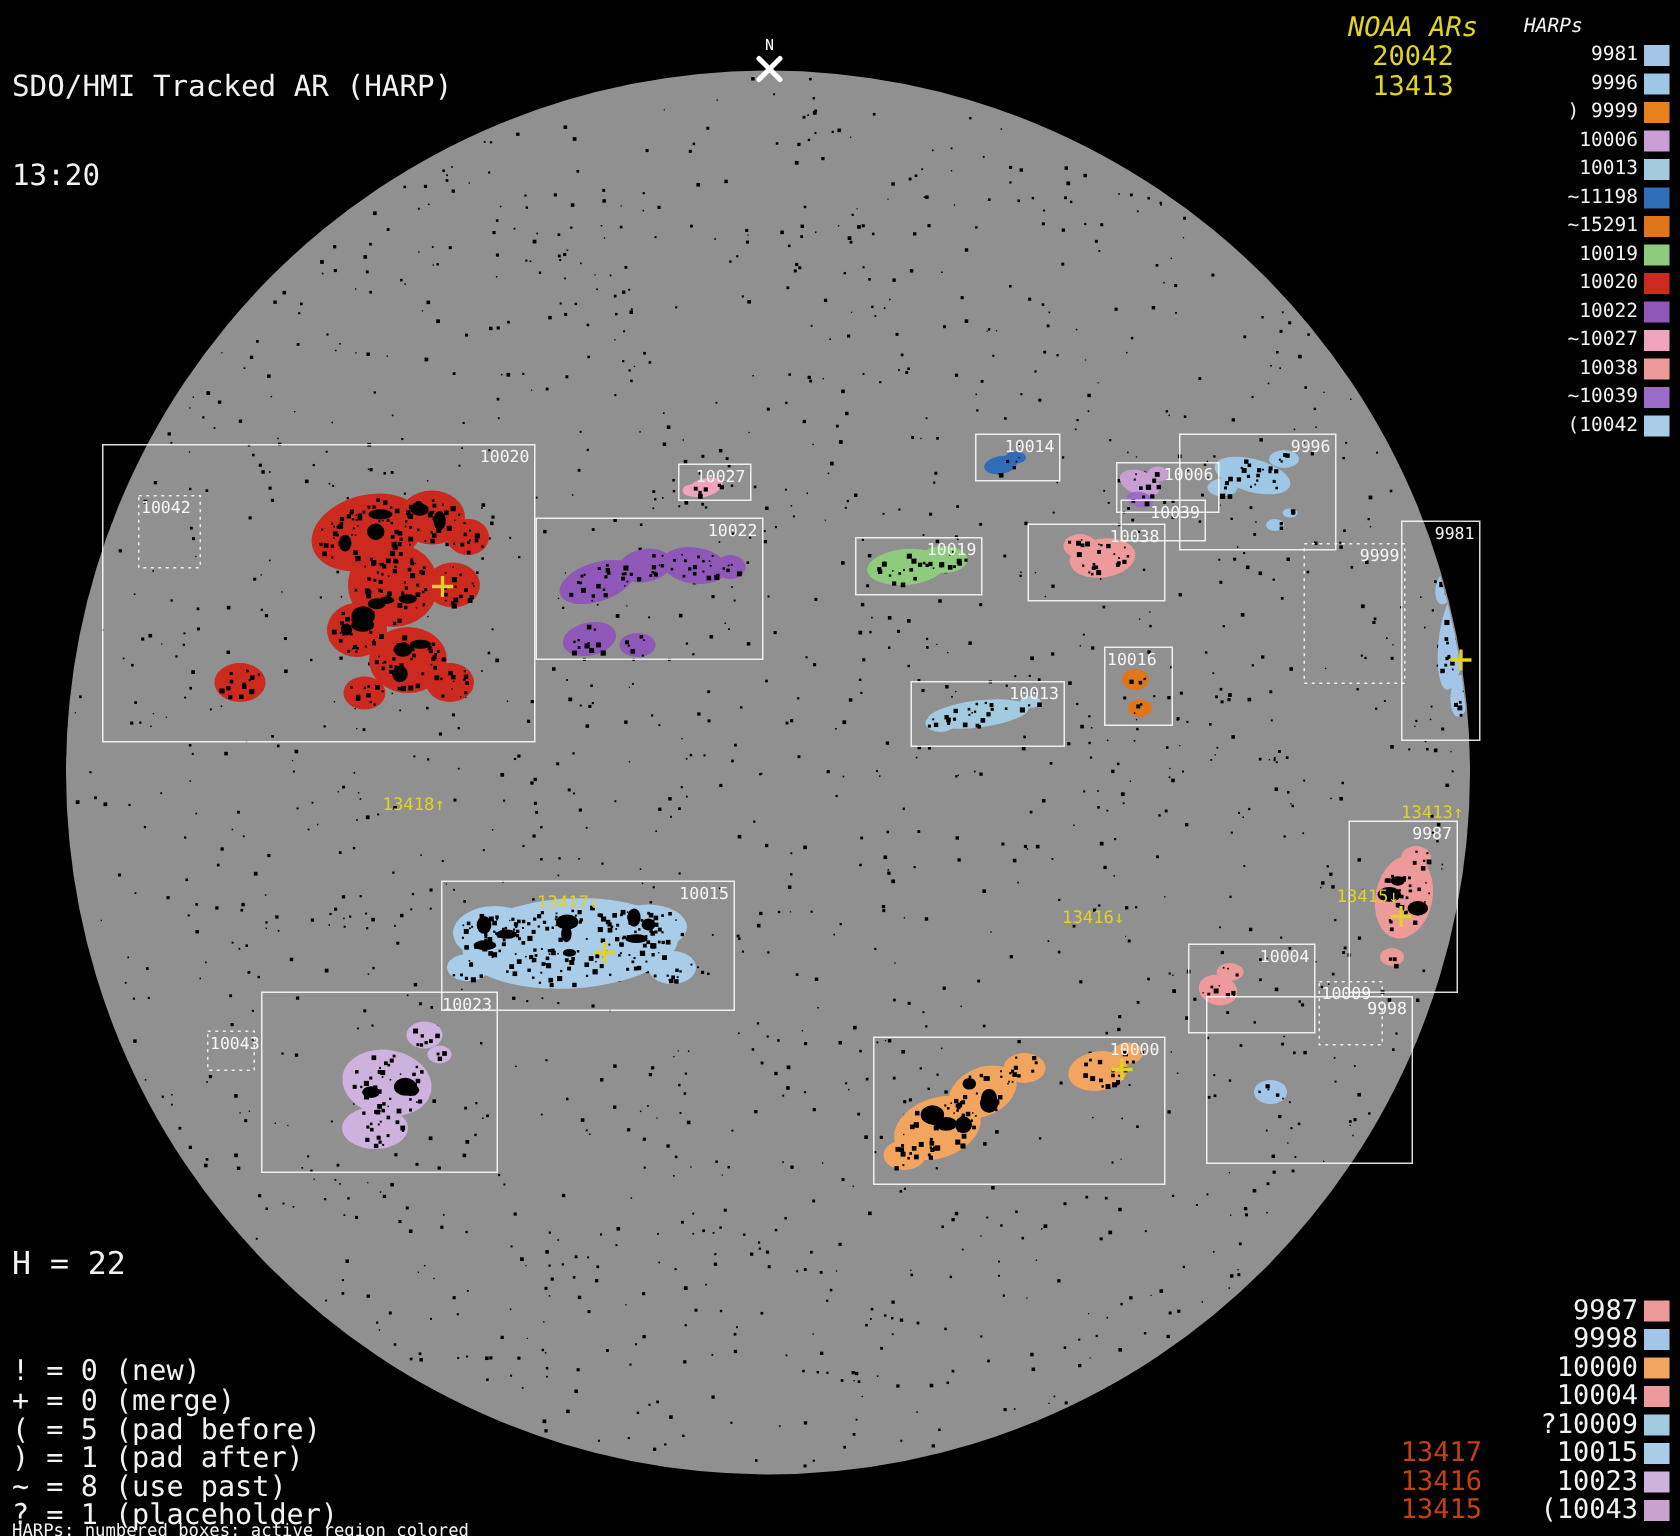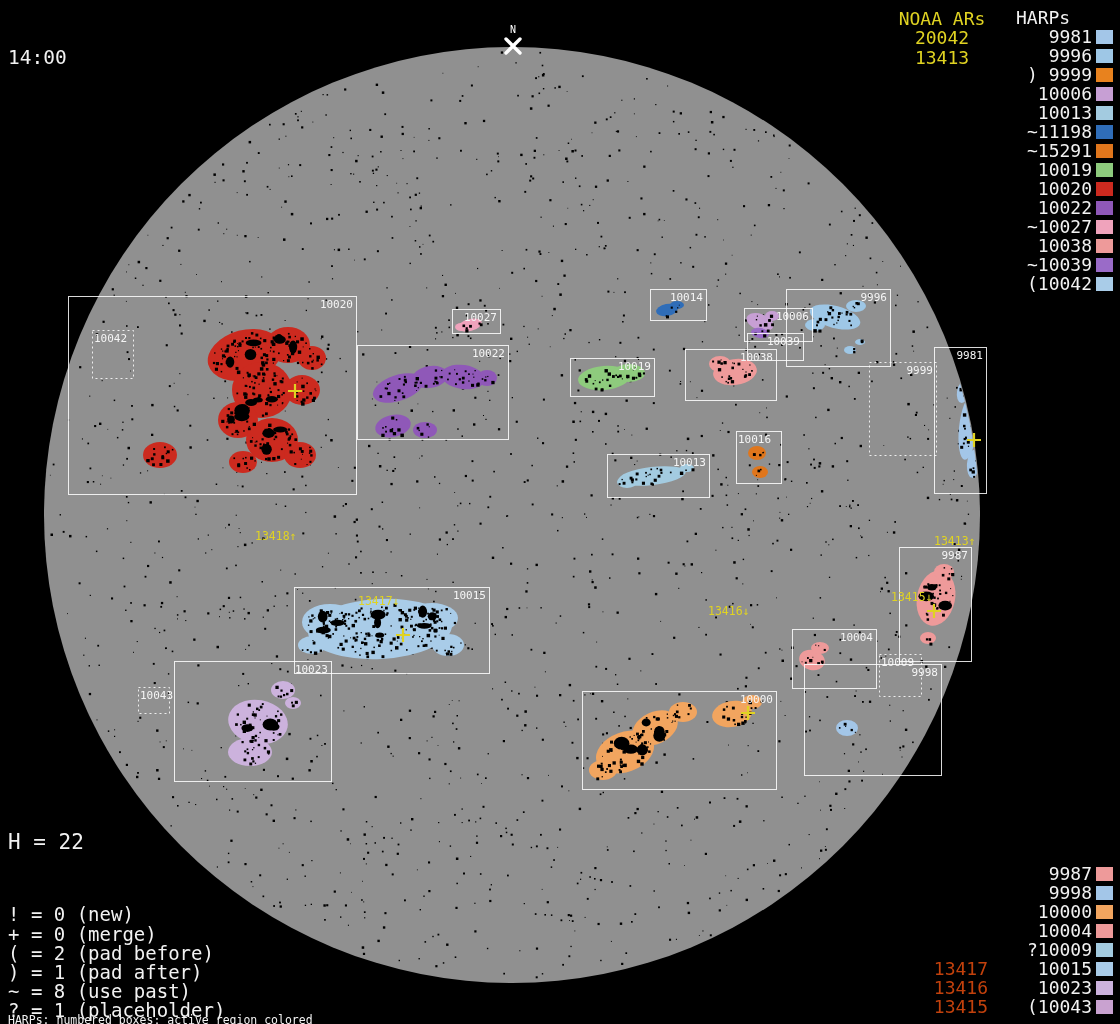--- a/index.html
+++ b/index.html
@@ -2,27 +2,27 @@
 <html><head>
 <meta charset="utf-8">
 <style>
   html,body{margin:0;padding:0;background:#000;}
   .stage{position:relative;width:1120px;height:1024px;background:#000;overflow:hidden;
          font-family:"DejaVu Sans Mono",monospace;color:#f2f2f2;}
   svg.scene{position:absolute;left:0;top:0;font-family:"DejaVu Sans Mono",monospace;}
   .title{position:absolute;left:8px;top:9px;font-size:19.5px;line-height:19.6px;white-space:pre;}
   .noaa-top{position:absolute;top:9px;right:132px;width:92px;text-align:center;
             font-size:18px;line-height:19.5px;}
-  .harps-top{position:absolute;top:8px;left:1016px;width:97px;font-size:18px;line-height:19px;}
+  .harps-top{position:absolute;top:8px;left:1016px;width:97px;font-size:13px;line-height:19px;}
   .harps-bottom{position:absolute;top:864px;left:1016px;width:97px;font-size:18px;line-height:19px;}
   .noaa-bottom{position:absolute;top:959px;right:132px;text-align:right;font-size:18px;line-height:19.2px;}
   .hrow{display:flex;justify-content:flex-end;align-items:center;gap:4px;height:19px;}
   .hrow .num{white-space:pre;}
   .sw{width:17px;height:14px;display:inline-block;flex:0 0 17px;}
-  .hdr{height:19px;}
+  .hdr{height:19px;font-style:italic;}
   .hline{position:absolute;left:8px;top:830px;font-size:21px;white-space:pre;}
   .symlegend{position:absolute;left:8px;top:867px;font-size:19px;line-height:19.2px;white-space:pre;}
   .footnotes{position:absolute;left:8px;top:989px;font-size:11.5px;line-height:12.5px;white-space:pre;}
 </style>
 </head>
 <body>
 
 <div class="stage">
   <svg id="scene" class="scene" width="1120" height="1024" viewBox="0 0 1120 1024">
       <defs>
@@ -2783,21 +2783,22 @@
         <text x="934" y="545">13413↑</text>
         <text x="891" y="601">13415↓</text>
       </g>
       <g>
         <text x="513" y="33" text-anchor="middle" fill="#ffffff" font-size="10">N</text>
         <path d="M 506 39 L 520 53 M 520 39 L 506 53" stroke="#ffffff" stroke-width="3.4" stroke-linecap="round"></path>
       </g>
     </svg>
 
   <div class="title">
-    <div>14:00</div>
+    <div>SDO/HMI Tracked AR (HARP)</div>
+    <div>13:20</div>
   </div>
 
   <div class="noaa-top" style="color: rgb(224, 211, 34);">
     <div class="hdr">NOAA ARs</div>
     <div id="noaa-top-list">
         <div>20042</div>
         <div>13413</div>
       </div>
   </div>
 
@@ -2904,20 +2905,20 @@
     <div id="noaa-bottom-list">
         <div>13417</div>
         <div>13416</div>
         <div>13415</div>
       </div>
   </div>
 
   <div class="hline">H = 22</div>
 
   <div class="symlegend">
-    <div id="sym-list"><div>! = 0 (new)</div><div>+ = 0 (merge)</div><div>( = 2 (pad before)</div><div>) = 1 (pad after)</div><div>~ = 8 (use past)</div><div>? = 1 (placeholder)</div></div>
+    <div id="sym-list"><div>! = 0 (new)</div><div>+ = 0 (merge)</div><div>( = 5 (pad before)</div><div>) = 1 (pad after)</div><div>~ = 8 (use past)</div><div>? = 1 (placeholder)</div></div>
   </div>
 
   <div class="footnotes">
     <div>HARPs: numbered boxes; active region colored</div>
     
   </div>
 </div>
 
 </body></html>

